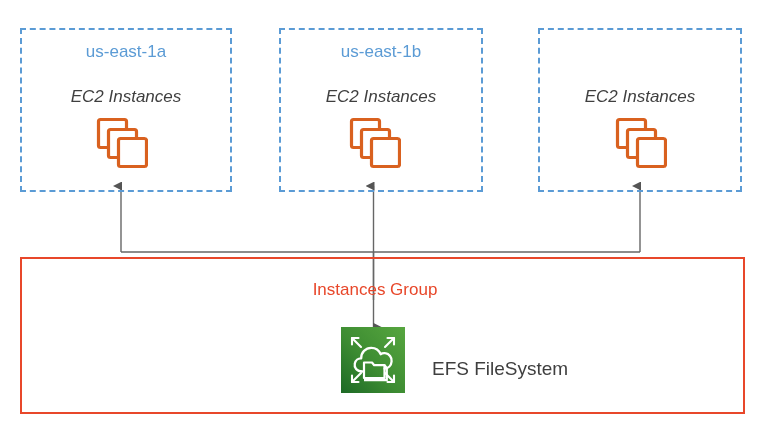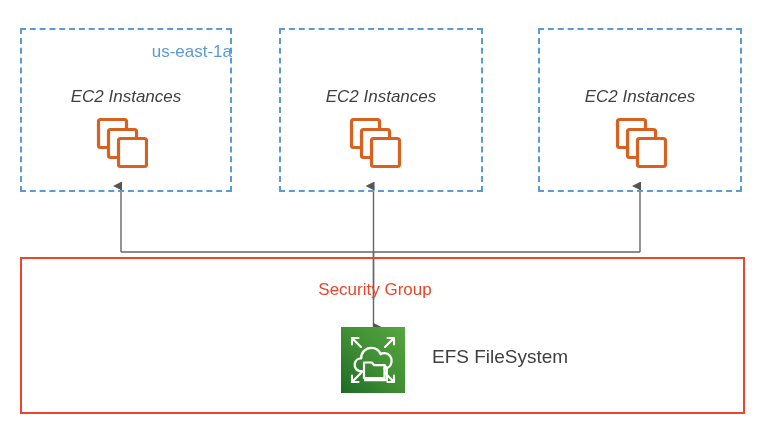--- a/index.html
+++ b/index.html
@@ -22,21 +22,21 @@
   .az-box {
     position: absolute;
     box-sizing: border-box;
     border: 2px dashed #5B9BD5;
     background: transparent;
   }
   .az-label {
     position: absolute;
     left: 0;
     right: 0;
-    text-align: right;
+    text-align: center;
     color: #5B9BD5;
     font-size: 17px;
     line-height: 20px;
     white-space: nowrap;
   }
   .az-sublabel {
     position: absolute;
     left: 0;
     right: 0;
     text-align: center;
@@ -125,41 +125,42 @@
   <div class="az-sublabel" style="left:20px; width:212px; top:87px;">EC2 Instances</div>
   <div class="ec2-icon" style="left:96px; top:117px;">
     <svg viewBox="0 0 52 52" width="52" height="52">
       <rect x="2.5" y="2.5" width="28" height="28" rx="2" ry="2" fill="#ffffff" stroke="#D9611F" stroke-width="3.2"></rect>
       <rect x="12.5" y="12.5" width="28" height="28" rx="2" ry="2" fill="#ffffff" stroke="#D9611F" stroke-width="3.2"></rect>
       <rect x="22.5" y="21.5" width="28" height="28" rx="2" ry="2" fill="#ffffff" stroke="#D9611F" stroke-width="3.2"></rect>
     </svg>
   </div>
 
   <div class="az-box" style="left:279px; top:28px; width:204px; height:164px;"></div>
+  <div class="az-label" style="left:279px; width:204px; top:42px;">us-east-1b</div>
   <div class="az-sublabel" style="left:279px; width:204px; top:87px;">EC2 Instances</div>
   <div class="ec2-icon" style="left:349px; top:117px;">
     <svg viewBox="0 0 52 52" width="52" height="52">
       <rect x="2.5" y="2.5" width="28" height="28" rx="2" ry="2" fill="#ffffff" stroke="#D9611F" stroke-width="3.2"></rect>
       <rect x="12.5" y="12.5" width="28" height="28" rx="2" ry="2" fill="#ffffff" stroke="#D9611F" stroke-width="3.2"></rect>
       <rect x="22.5" y="21.5" width="28" height="28" rx="2" ry="2" fill="#ffffff" stroke="#D9611F" stroke-width="3.2"></rect>
     </svg>
   </div>
 
   <div class="az-box" style="left:538px; top:28px; width:204px; height:164px;"></div>
   <div class="az-sublabel" style="left:538px; width:204px; top:87px;">EC2 Instances</div>
   <div class="ec2-icon" style="left:615px; top:117px;">
     <svg viewBox="0 0 52 52" width="52" height="52">
       <rect x="2.5" y="2.5" width="28" height="28" rx="2" ry="2" fill="#ffffff" stroke="#D9611F" stroke-width="3.2"></rect>
       <rect x="12.5" y="12.5" width="28" height="28" rx="2" ry="2" fill="#ffffff" stroke="#D9611F" stroke-width="3.2"></rect>
       <rect x="22.5" y="21.5" width="28" height="28" rx="2" ry="2" fill="#ffffff" stroke="#D9611F" stroke-width="3.2"></rect>
     </svg>
   </div>
 
   <div class="sg-box" style="left:20px; top:257px; width:725px; height:157px;"></div>
-  <div class="sg-label" style="left:275px; width:200px; top:280px;">Security Group</div>
+  <div class="sg-label" style="left:275px; width:200px; top:280px;">Instances Group</div>
 
   <div class="efs-icon" style="left:341px; top:327px;">
     <svg viewBox="0 0 64 66" width="64" height="66">
       <defs>
         <linearGradient id="efsGrad" x1="1" y1="0" x2="0" y2="1">
           <stop offset="0%" stop-color="#57A63F"></stop>
           <stop offset="55%" stop-color="#3D8C32"></stop>
           <stop offset="100%" stop-color="#1D6A26"></stop>
         </linearGradient>
       </defs>
@@ -186,15 +187,15 @@
                C20.0 25.4 24.6 20.8 30.2 20.8
                C34.6 20.8 38.2 23.5 39.6 27.2
                C40.9 26.3 42.5 25.9 44.2 26.2
                C48.3 26.8 50.9 30.4 50.6 34.3
                C50.3 38.4 47.3 41.3 43.6 41.6" stroke="#ffffff" stroke-width="2.3" fill="none" stroke-linecap="round" stroke-linejoin="round"></path>
 
       <path d="M23 35.5 L31 35.5 L33.2 38.2 L43.5 38.2 L43.5 51 L23 51 Z" stroke="#ffffff" stroke-width="2.2" fill="none" stroke-linejoin="round"></path>
       <path d="M43.5 38.2 L45.8 41.0 L45.8 53.2 L23 53.2" stroke="#ffffff" stroke-width="2.2" fill="none" stroke-linejoin="round"></path>
     </svg>
   </div>
-  <div class="efs-label" style="left:432px; top:346px;">EFS FileSystem</div>
+  <div class="efs-label" style="left:432px; top:358px;">EFS FileSystem</div>
 
 </div>
 
 </body></html>

